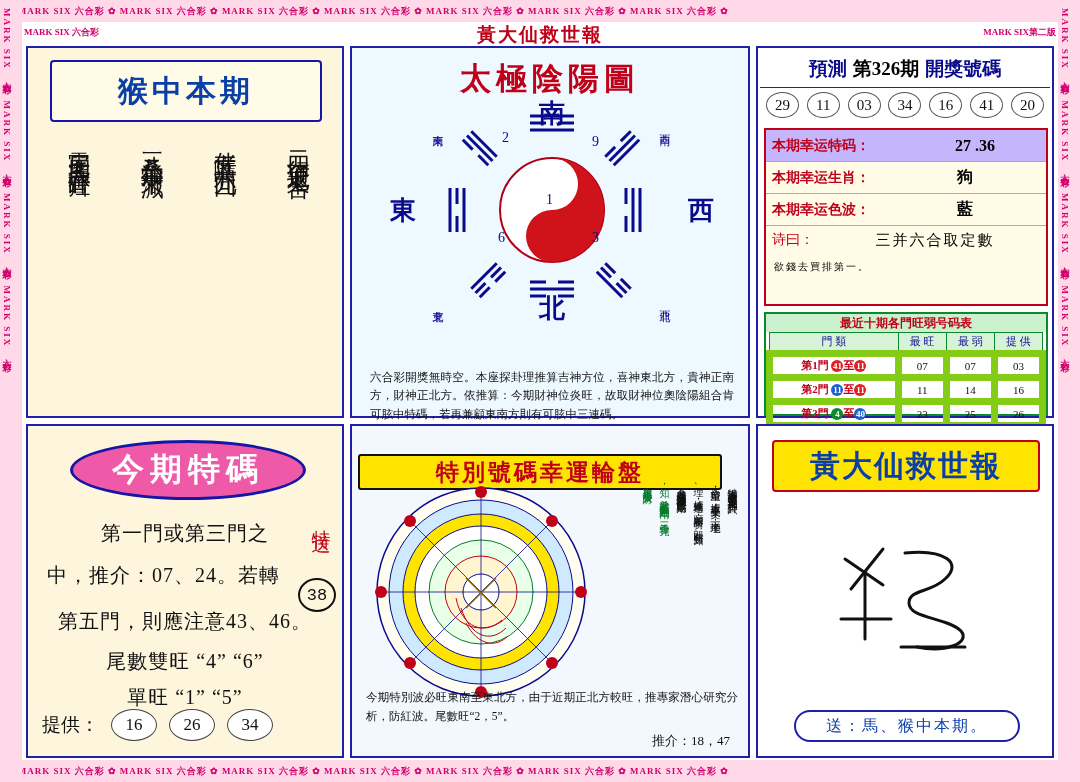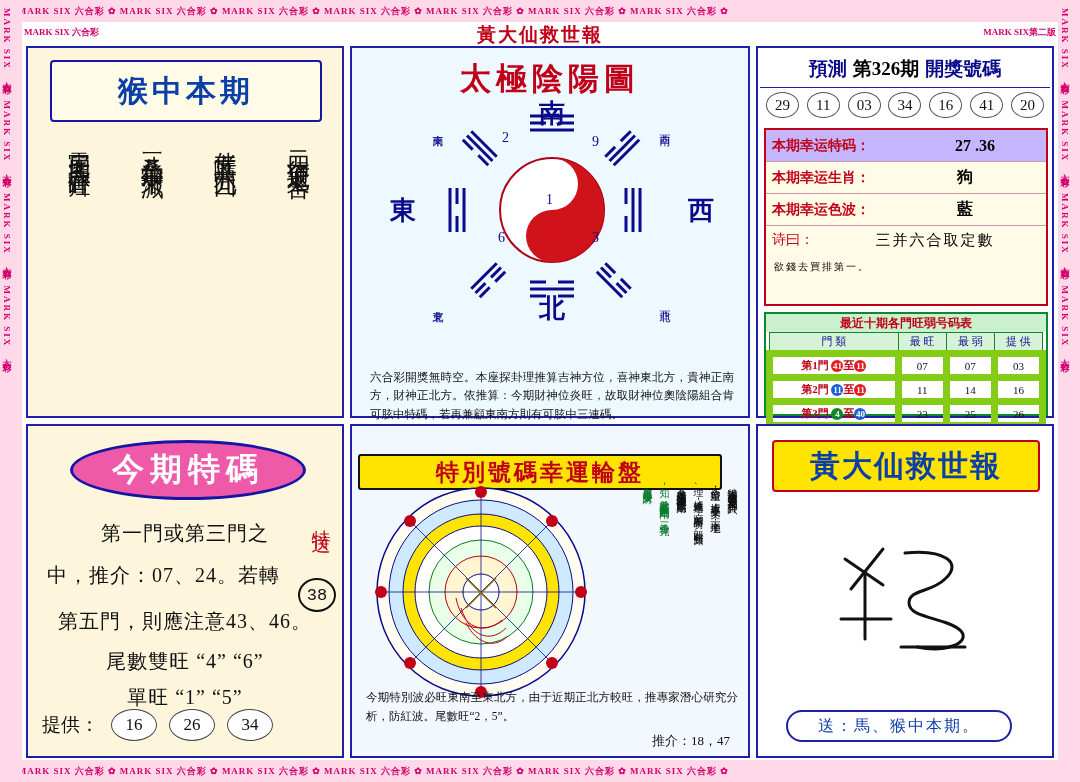--- a/index.html
+++ b/index.html
@@ -260,21 +260,21 @@
     position:absolute; left:14px; top:14px; width:268px; height:52px;
     background:#ffe400; border:2px solid #c00018; border-radius:4px;
     display:flex; align-items:center; justify-content:center;
   }
   .p6-title {
     font-family:"Liberation Serif",serif; font-size:30px; font-weight:bold;
     color:#0b3fa8; letter-spacing:2px;
   }
   .glyph-wrap { position:absolute; left:0; top:78px; width:100%; height:200px; display:flex; align-items:center; justify-content:center; }
   .p6-foot {
-    position:absolute; left:28px; bottom:14px; width:226px; height:32px;
+    position:absolute; left:36px; bottom:14px; width:226px; height:32px;
     border:2px solid #1f1fa8; border-radius:16px; background:#fff;
     display:flex; align-items:center; justify-content:center;
     font-family:"Liberation Serif",serif; font-size:16px; color:#0b3fa8;
     letter-spacing:2px;
   }
 </style>
 </head>
 <body>
 
 <div class="page">

